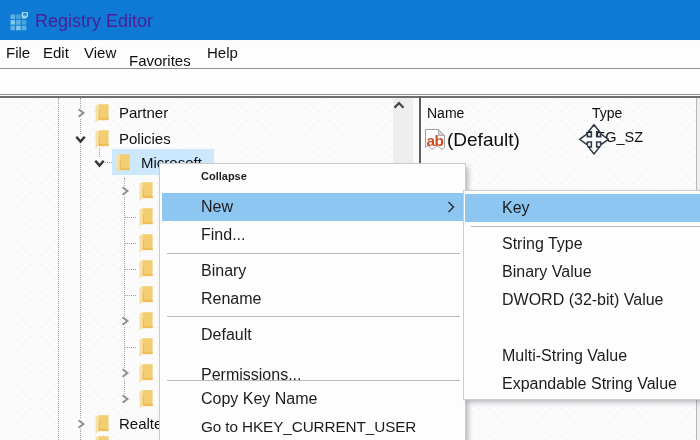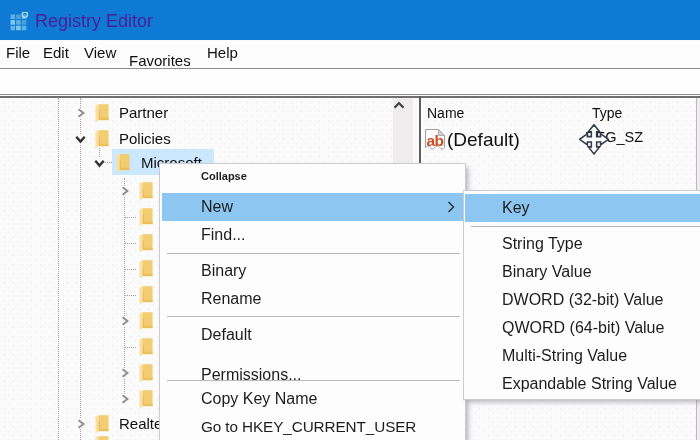--- a/index.html
+++ b/index.html
@@ -196,17 +196,16 @@
   <div class="txt mtx" style="left:201px;top:391px;">Copy Key Name</div>
   <div class="txt mtx" style="left:201px;top:419px;font-size:15.3px;letter-spacing:-0.1px;">Go to HKEY_CURRENT_USER</div>
 
   <div class="abs" style="left:463px;top:190px;width:245px;height:210px;background:#fdfdfd;border:1px solid #cccccc;box-shadow:3px 3px 5px -1px rgba(90,90,100,0.45);"></div>
   <div class="abs" style="left:464.5px;top:194px;width:243px;height:28px;background:#8ec6f2;"></div>
   <div class="txt mtx" style="left:502px;top:200px;">Key</div>
   <div class="abs" style="left:471px;top:226px;width:229px;border-top:1px solid #b9b9b9;"></div>
   <div class="txt mtx" style="left:502px;top:236px;">String Type</div>
   <div class="txt mtx" style="left:502px;top:264px;">Binary Value</div>
   <div class="txt mtx" style="left:502px;top:292px;">DWORD (32-bit) Value</div>
-  <div class="txt mtx" style="left:502px;top:320px;">QWORD (64-bit) Value</div>
   <div class="txt mtx" style="left:502px;top:348px;">Multi-String Value</div>
   <div class="txt mtx" style="left:502px;top:376px;">Expandable String Value</div>
 
 </div>
 
 </body></html>

